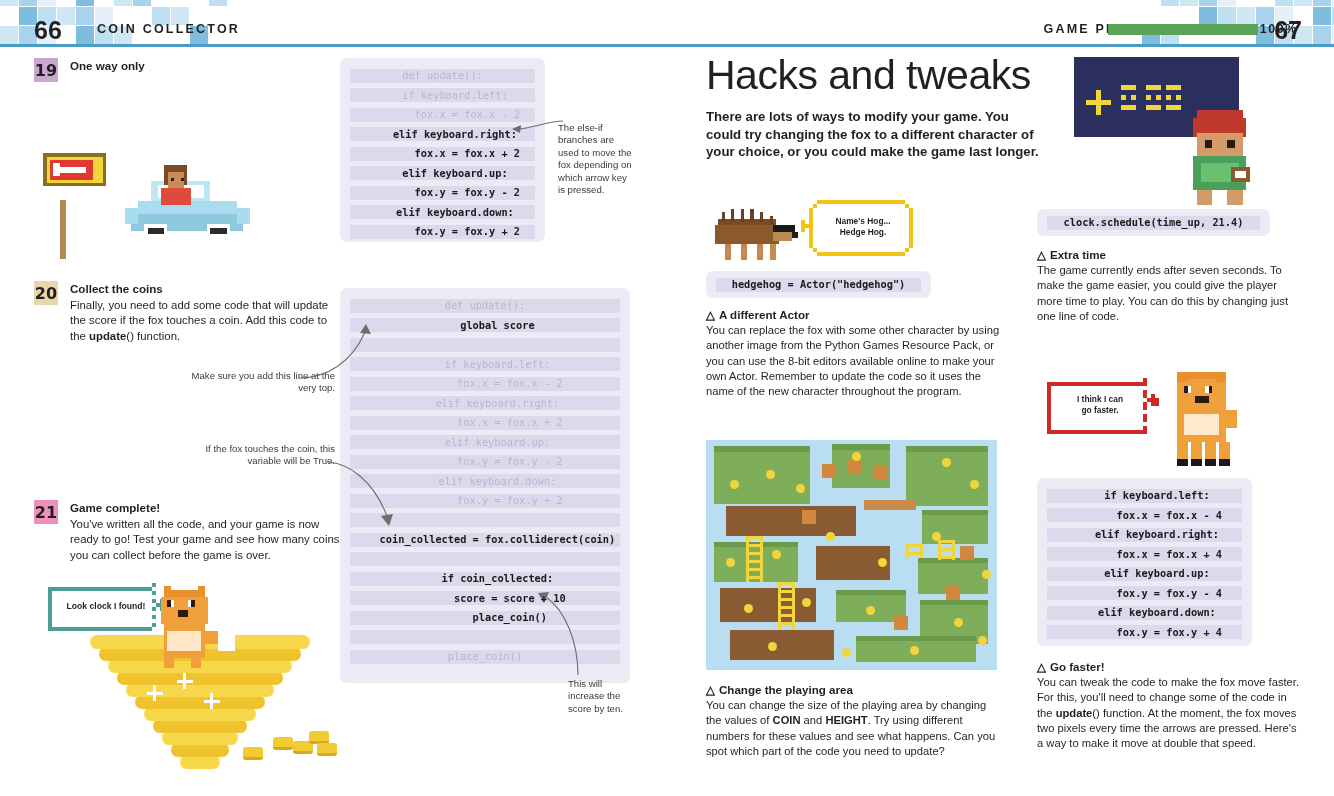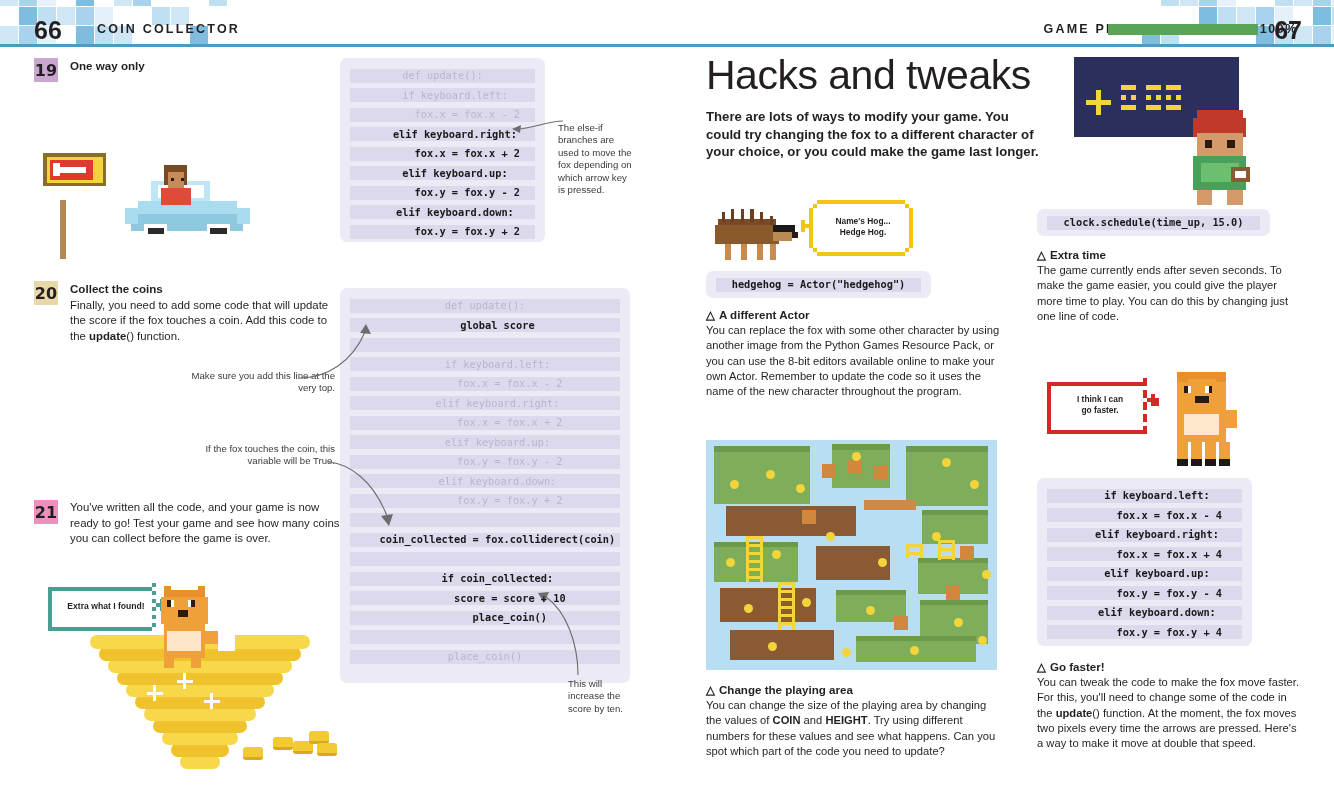--- a/index.html
+++ b/index.html
@@ -258,38 +258,39 @@
 
 <div class="callout right" style="left:172px; top:443px; width:163px;">If the fox touches the coin, this variable will be True.</div>
 <svg class="px" style="left:327px; top:460px; width:78px; height:72px;" viewBox="0 0 78 72">
   <path d="M2 2 C22 4, 46 20, 60 56" stroke="#6d6d6d" fill="none" stroke-width="1.1"></path>
   <path d="M62 66 L54 56 L66 54 Z" fill="#6d6d6d"></path>
 </svg>
 
 <div class="step" style="left:34px; top:500px; width:310px;">
   <div class="step-num" style="background:#ee8fbd;">21</div>
   <div class="step-body">
+    <p class="step-title">Game complete!</p>
     <p class="step-text">You've written all the code, and your game is now ready to go! Test your game and see how many coins you can collect before the game is over.</p>
   </div>
 </div>
 
 <div class="bubble" style="left:44px; top:583px; width:125px; height:56px;" id="bubbleTeal">
     <div style="position:absolute;left:4px;top:4px;width:112px;height:44px;background:#fff;"></div>
     <div style="position:absolute;left:4px;top:4px;width:104px;height:4px;background:#4e9d93;"></div>
     <div style="position:absolute;left:4px;top:4px;width:4px;height:40px;background:#4e9d93;"></div>
     <div style="position:absolute;left:4px;top:44px;width:104px;height:4px;background:#4e9d93;"></div>
     <div style="position:absolute;left:108px;top:0px;width:4px;height:4px;background:#4e9d93;"></div>
     <div style="position:absolute;left:108px;top:8px;width:4px;height:4px;background:#4e9d93;"></div>
     <div style="position:absolute;left:108px;top:16px;width:4px;height:4px;background:#4e9d93;"></div>
     <div style="position:absolute;left:108px;top:24px;width:4px;height:4px;background:#4e9d93;"></div>
     <div style="position:absolute;left:108px;top:32px;width:4px;height:4px;background:#4e9d93;"></div>
     <div style="position:absolute;left:108px;top:40px;width:4px;height:4px;background:#4e9d93;"></div>
     <div style="position:absolute;left:112px;top:20px;width:8px;height:4px;background:#4e9d93;"></div>
     <div style="position:absolute;left:116px;top:16px;width:4px;height:12px;background:#4e9d93;"></div>
-    <div style="position:absolute;left:14px;top:18px;width:96px;text-align:center;font-size:8.6px;font-weight:bold;color:#231f20;font-family:'Liberation Sans',sans-serif;">Extra what I found!</div>
+    <div style="position:absolute;left:14px;top:18px;width:96px;text-align:center;font-size:8.6px;font-weight:bold;color:#231f20;font-family:'Liberation Sans',sans-serif;">Look clock I found!</div>
   </div>
 
 <div class="px" style="left:55px; top:565px; width:290px; height:195px;" id="coinPile">
     <div style="position:absolute;left:125px;top:190px;width:40px;height:14px;background:#f7d84a;border-radius:7px;"></div>
     <div style="position:absolute;left:116px;top:178px;width:58px;height:14px;background:#f0c32e;border-radius:7px;"></div>
     <div style="position:absolute;left:107px;top:166px;width:76px;height:14px;background:#f7d84a;border-radius:7px;"></div>
     <div style="position:absolute;left:98px;top:154px;width:94px;height:14px;background:#f0c32e;border-radius:7px;"></div>
     <div style="position:absolute;left:89px;top:142px;width:112px;height:14px;background:#f7d84a;border-radius:7px;"></div>
     <div style="position:absolute;left:80px;top:130px;width:130px;height:14px;background:#f0c32e;border-radius:7px;"></div>
     <div style="position:absolute;left:71px;top:118px;width:148px;height:14px;background:#f7d84a;border-radius:7px;"></div>
@@ -497,21 +498,21 @@
     <div style="position:absolute;left:204px;top:206px;width:9px;height:9px;background:#f2d43c;border-radius:50%;"></div>
     <div style="position:absolute;left:272px;top:196px;width:9px;height:9px;background:#f2d43c;border-radius:50%;"></div>
   </div>
 
 <div class="subsec" style="left:706px; top:683px; width:292px;">
   <p class="sub-head"><span class="tri">△</span><span>Change the playing area</span></p>
   <p class="sub-text">You can change the size of the playing area by changing the values of <b>COIN</b> and <b>HEIGHT</b>. Try using different numbers for these values and see what happens. Can you spot which part of the code you need to update?</p>
 </div>
 
 <div class="code" style="left:1037px; top:209px; width:233px; height:27px; padding:4px 10px;" id="codeClock">
-    <div class="code-line dark"><span class="hl" style="width:213px"></span><span class="t">clock.schedule(time_up, 15.0)</span></div>
+    <div class="code-line dark"><span class="hl" style="width:213px"></span><span class="t">clock.schedule(time_up, 21.4)</span></div>
   </div>
 
 <div class="subsec" style="left:1037px; top:248px; width:264px;">
   <p class="sub-head"><span class="tri">△</span><span>Extra time</span></p>
   <p class="sub-text">The game currently ends after seven seconds. To make the game easier, you could give the player more time to play. You can do this by changing just one line of code.</p>
 </div>
 
 <div class="bubble" style="left:1043px; top:378px; width:123px; height:62px;" id="bubbleRed">
     <div style="position:absolute;left:4px;top:4px;width:104px;height:52px;background:#fff;"></div>
     <div style="position:absolute;left:4px;top:4px;width:96px;height:4px;background:#cf2a26;"></div>

